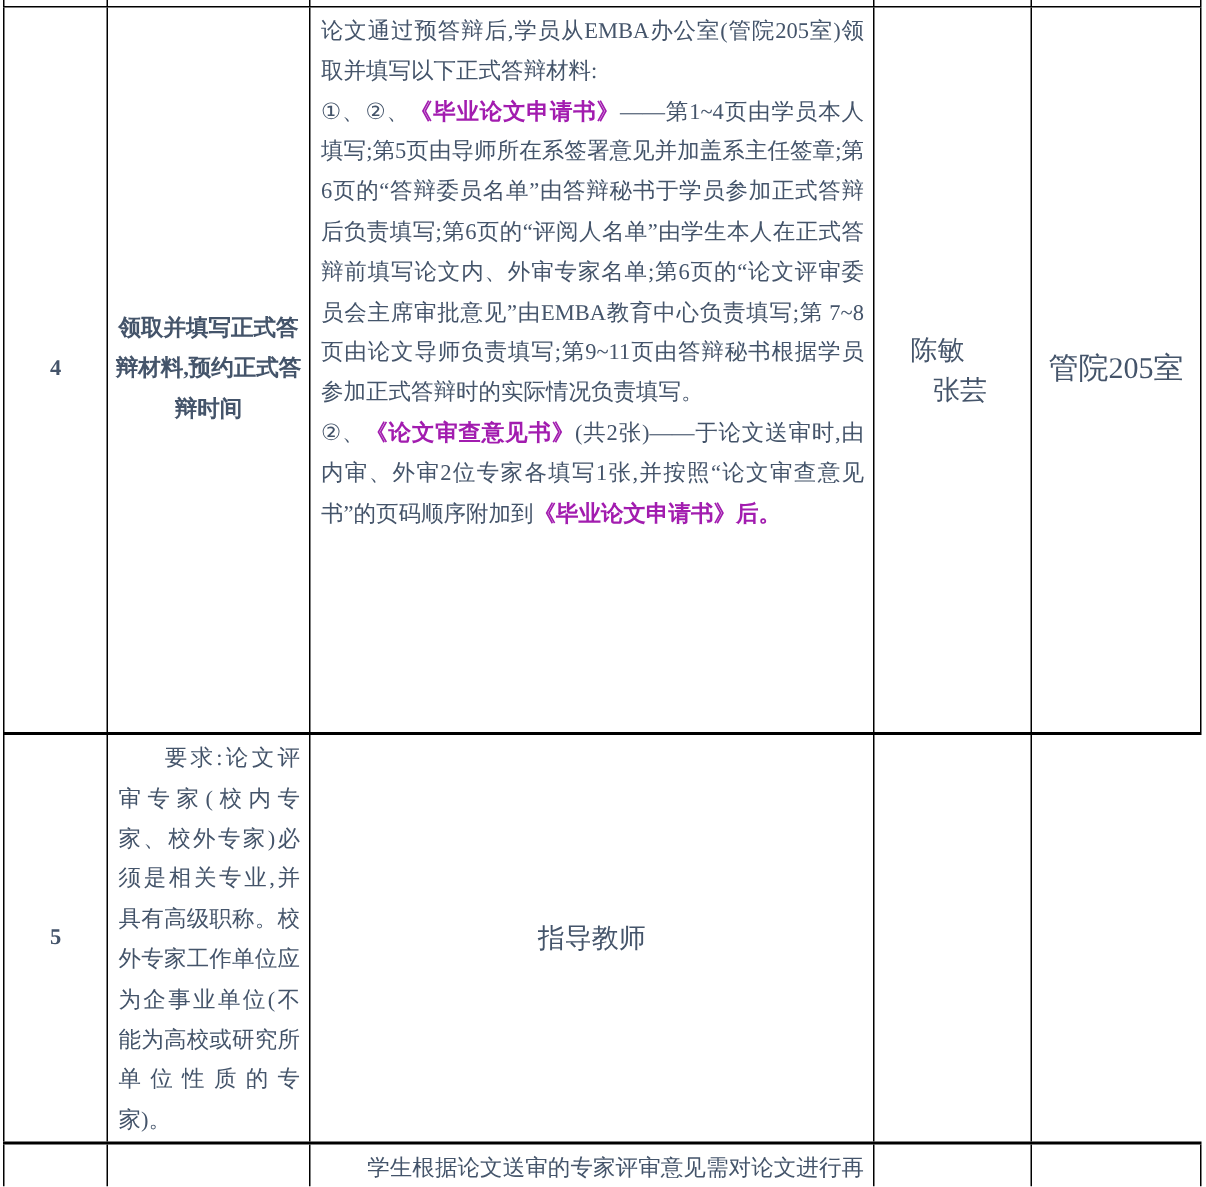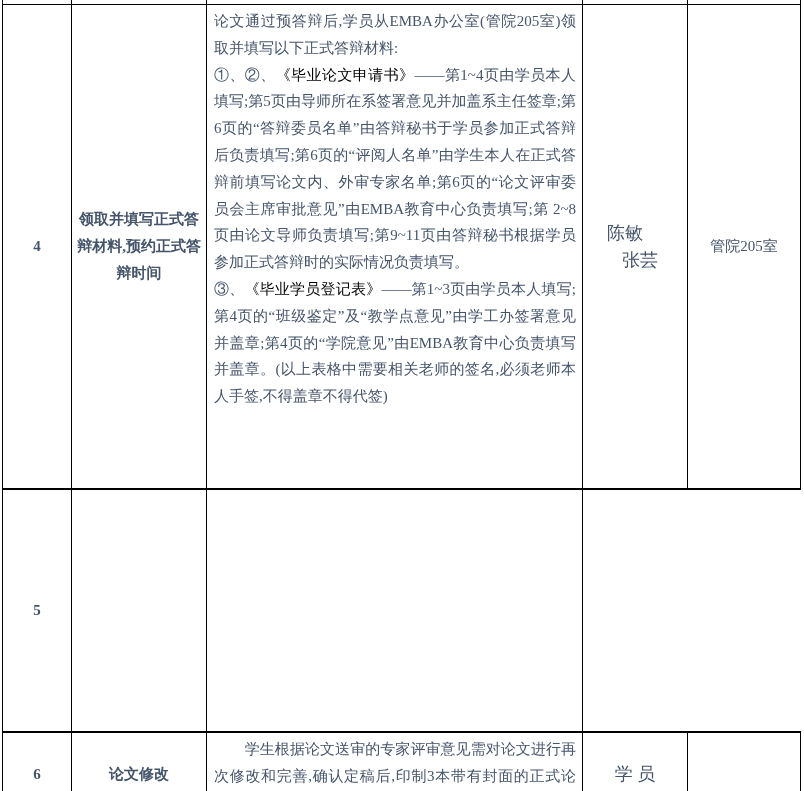--- a/index.html
+++ b/index.html
@@ -54,29 +54,29 @@
     text-align:center;
   }
   .desc{
     padding:3px 6px 0 7px;
     font-size:15px;
     line-height:26.8px;
     text-align:justify;
   }
   .desc p{margin:0;}
   .desc p.indent{text-indent:2.05em;}
-  .desc b{font-weight:normal;color:#000000;}
+  .desc b{font-weight:bold;color:#a21caf;}
   .person-line{
     font-size:18px;
     line-height:27px;
   }
   .person-line:first-child:not(:last-child){transform:translateX(-10px);}
   .person-line:last-child:not(:first-child){transform:translateX(5px);}
   .location{
-    font-size:15px;
+    font-size:20px;
     line-height:27px;
   }
 </style>
 </head>
 <body>
 
 <div class="page">
   <div class="tbl">
 
     <div class="row sliver top">
@@ -90,36 +90,40 @@
     <div id="table-body">
         <div class="row data-row">
           <div class="cell c1 center">
             <div class="step-no">4</div>
           </div>
           <div class="cell c2 center">
             <div class="step-title">领取并填写正式答辩材料,预约正式答辩时间</div>
           </div>
           <div class="cell c3 desc">
             <p class=""><span>论文通过预答辩后,学员从EMBA办公室(管院205室)领取并填写以下正式答辩材料:</span></p>
-            <p class=""><span>①、②、</span><b>《毕业论文申请书》</b><span>——第1~4页由学员本人填写;第5页由导师所在系签署意见并加盖系主任签章;第6页的“答辩委员名单”由答辩秘书于学员参加正式答辩后负责填写;第6页的“评阅人名单”由学生本人在正式答辩前填写论文内、外审专家名单;第6页的“论文评审委员会主席审批意见”由EMBA教育中心负责填写;第 2~8页由论文导师负责填写;第9~11页由答辩秘书根据学员参加正式答辩时的实际情况负责填写。</span></p>
-            <p class=""><span>③、</span><b>《毕业学员登记表》</b><span>——第1~3页由学员本人填写;第4页的“班级鉴定”及“教学点意见”由学工办签署意见并盖章;第4页的“学院意见”由EMBA教育中心负责填写并盖章。(以上表格中需要相关老师的签名,必须老师本人手签,不得盖章不得代签)</span></p>
+            <p class=""><span>①、②、</span><b>《毕业论文申请书》</b><span>——第1~4页由学员本人填写;第5页由导师所在系签署意见并加盖系主任签章;第6页的“答辩委员名单”由答辩秘书于学员参加正式答辩后负责填写;第6页的“评阅人名单”由学生本人在正式答辩前填写论文内、外审专家名单;第6页的“论文评审委员会主席审批意见”由EMBA教育中心负责填写;第 7~8页由论文导师负责填写;第9~11页由答辩秘书根据学员参加正式答辩时的实际情况负责填写。</span></p>
+            <p class=""><span>②、</span><b>《论文审查意见书》</b><span>(共2张)——于论文送审时,由内审、外审2位专家各填写1张,并按照“论文审查意见书”的页码顺序附加到</span><b>《毕业论文申请书》后。</b></p>
           </div>
           <div class="cell c4 center">
             <div class="person-line">陈敏</div>
             <div class="person-line">张芸</div>
           </div>
           <div class="cell c5 center">
             <div class="location">管院205室</div>
           </div>
         </div>
         <div class="row data-row">
           <div class="cell c1 center">
             <div class="step-no">5</div>
           </div>
           <div class="cell c3 desc">
+            <p class="indent"><span>要求:论文评审专家(校内专家、校外专家)必须是相关专业,并具有高级职称。校外专家工作单位应为企事业单位(不能为高校或研究所单位性质的专家)。</span></p>
+          </div>
+          <div class="cell c4 center">
+            <div class="person-line">指导教师</div>
           </div>
           <div class="cell c5 center"></div>
         </div>
         <div class="row data-row">
           <div class="cell c1 center">
             <div class="step-no">6</div>
           </div>
           <div class="cell c2 center">
             <div class="step-title">论文修改</div>
           </div>

